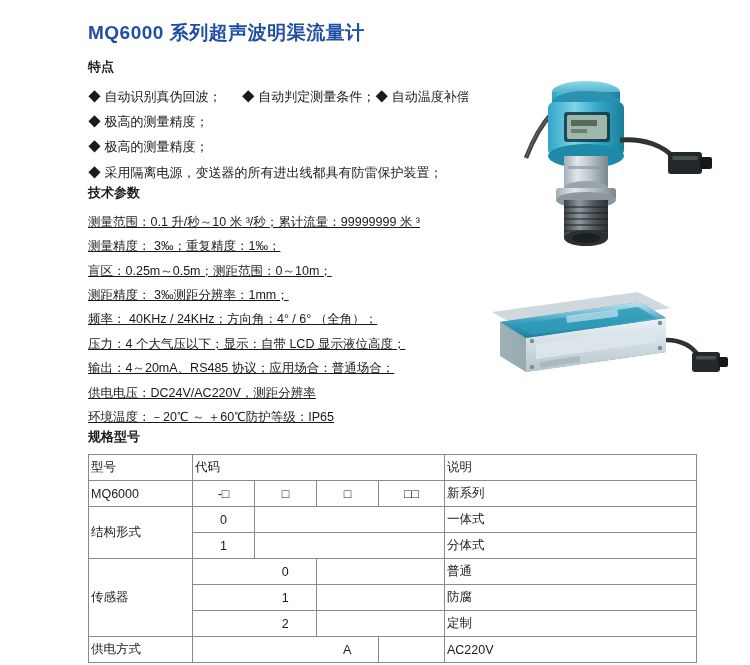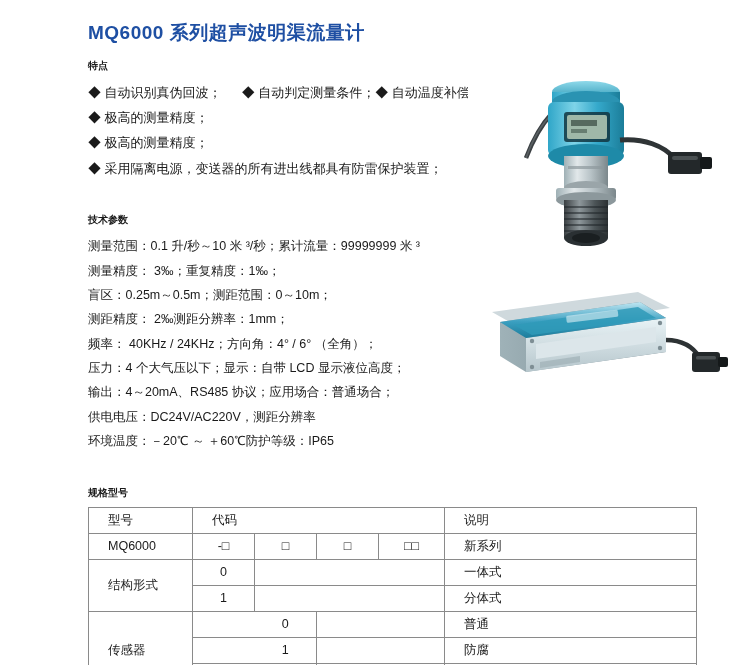--- a/index.html
+++ b/index.html
@@ -24,42 +24,43 @@
   }
   .doc-title {
     color: #1e4fa3;
     font-size: 19px;
     font-weight: bold;
     letter-spacing: 0.5px;
     margin: 0 0 14px 0;
     line-height: 1.2;
   }
   .sec-head {
-    font-size: 10px;
+    font-size: 13px;
     font-weight: bold;
     margin: 0 0 8px 0;
     line-height: 1.3;
   }
   .sec-head.spaced {
-    margin-top: 32px;
+    margin-top: 0;
   }
   .bullets {
     margin: 0 0 0 0;
   }
   .bullet {
     font-size: 13px;
     line-height: 1.95;
     white-space: nowrap;
   }
   .bullet .gap {
     display: inline-block;
     width: 20px;
   }
   .params {
     margin: 0;
+    text-decoration: underline;
   }
   .param {
     font-size: 12.5px;
     line-height: 1.95;
     white-space: nowrap;
   }
   .left-col {
     width: 400px;
   }
   
@@ -81,21 +82,21 @@
   .spec-table {
     border-collapse: collapse;
     width: 608px;
     margin-top: 6px;
     table-layout: fixed;
   }
   .spec-table td {
     border: 1px solid #8a8a8a;
     font-size: 12.5px;
     height: 25px;
-    padding: 0 19px;
+    padding: 0 2px;
     vertical-align: middle;
     white-space: nowrap;
   }
   .c-model { width: 104px; }
   .c-a { width: 62px; }
   .c-b { width: 62px; }
   .c-c { width: 62px; }
   .c-d { width: 66px; }
   .c-desc { width: 252px; }
   .center { text-align: center; }
@@ -122,21 +123,21 @@
       <div class="bullet">◆ 极高的测量精度；</div>
       <div class="bullet">◆ 采用隔离电源，变送器的所有进出线都具有防雷保护装置；</div>
     </div>
 
     <div class="sec-head spaced">技术参数</div>
 
     <div class="params">
       <div class="param">测量范围：0.1 升/秒～10 米 ³/秒；累计流量：99999999 米 ³</div>
       <div class="param">测量精度： 3‰；重复精度：1‰；</div>
       <div class="param">盲区：0.25m～0.5m；测距范围：0～10m；</div>
-      <div class="param">测距精度： 2‰测距分辨率：1mm；</div>
+      <div class="param">测距精度： 3‰测距分辨率：1mm；</div>
       <div class="param">频率： 40KHz / 24KHz；方向角：4° / 6° （全角）；</div>
       <div class="param">压力：4 个大气压以下；显示：自带 LCD 显示液位高度；</div>
       <div class="param">输出：4～20mA、RS485 协议；应用场合：普通场合；</div>
       <div class="param">供电电压：DC24V/AC220V，测距分辨率</div>
       <div class="param">环境温度：－20℃ ～ ＋60℃防护等级：IP65</div>
     </div>
   </div>
 
   <div class="sec-head spaced" style="">规格型号</div>
 

